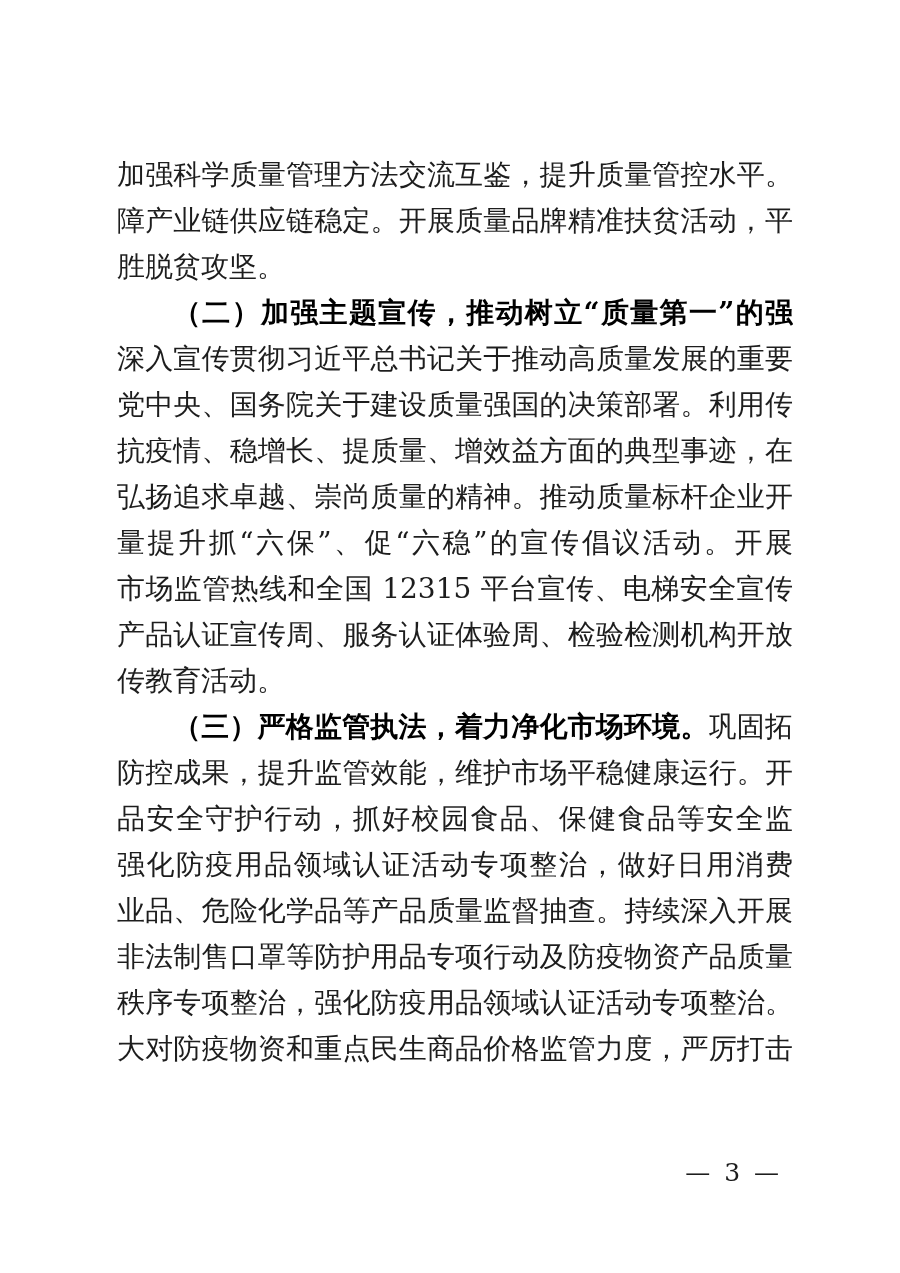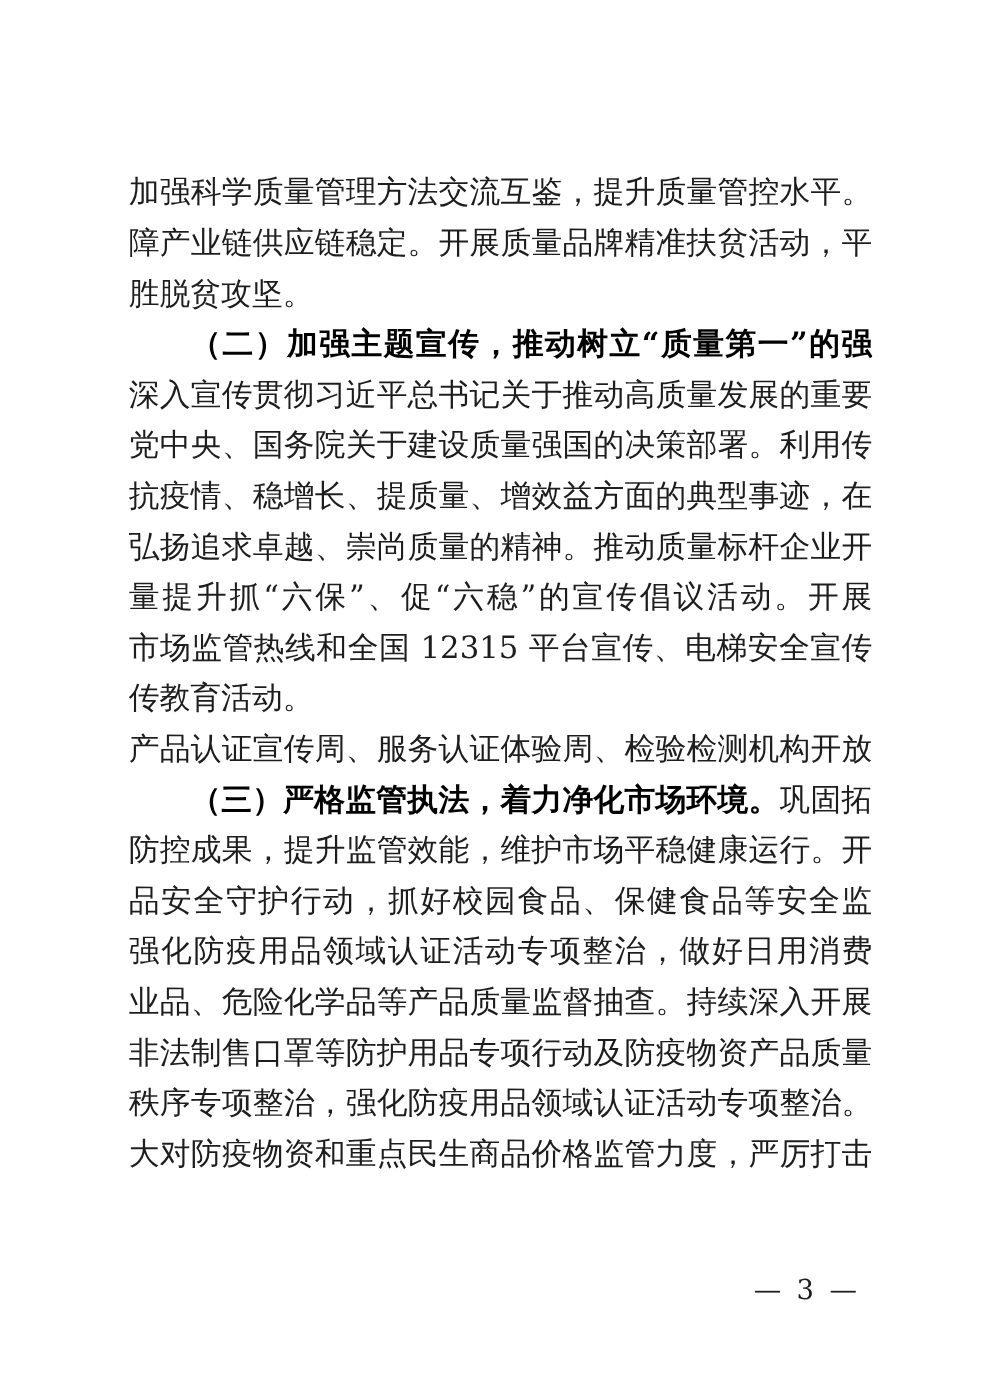--- a/index.html
+++ b/index.html
@@ -60,22 +60,22 @@
       <div class="line"><span>加强科学质量管理方法交流互鉴，提升质量管控水平。鼓励行业</span></div>
       <div class="line"><span>障产业链供应链稳定。开展质量品牌精准扶贫活动，平台宣传</span></div>
       <div class="line last"><span>胜脱贫攻坚。</span></div>
       <div class="line indent"><b>（二）加强主题宣传，推动树立“质量第一”的强烈意识。</b></div>
       <div class="line"><span>深入宣传贯彻习近平总书记关于推动高质量发展的重要论述，</span></div>
       <div class="line"><span>党中央、国务院关于建设质量强国的决策部署。利用传统媒体</span></div>
       <div class="line"><span>抗疫情、稳增长、提质量、增效益方面的典型事迹，在全社会</span></div>
       <div class="line"><span>弘扬追求卓越、崇尚质量的精神。推动质量标杆企业开展以质</span></div>
       <div class="line"><span>量提升抓“六保”、促“六稳”的宣传倡议活动。开展 12315</span></div>
       <div class="line"><span>市场监管热线和全国 12315 平台宣传、电梯安全宣传周、有机</span></div>
+      <div class="line"><span>产品认证宣传周、服务认证体验周、检验检测机构开放日等宣</span></div>
       <div class="line last"><span>传教育活动。</span></div>
-      <div class="line"><span>产品认证宣传周、服务认证体验周、检验检测机构开放日等宣</span></div>
       <div class="line indent"><b>（三）严格监管执法，着力净化市场环境。</b><span>巩固拓展疫情</span></div>
       <div class="line"><span>防控成果，提升监管效能，维护市场平稳健康运行。开展校园食</span></div>
       <div class="line"><span>品安全守护行动，抓好校园食品、保健食品等安全监管。加强特</span></div>
       <div class="line"><span>强化防疫用品领域认证活动专项整治，做好日用消费品、重点工</span></div>
       <div class="line"><span>业品、危险化学品等产品质量监督抽查。持续深入开展打击整治</span></div>
       <div class="line"><span>非法制售口罩等防护用品专项行动及防疫物资产品质量和市场</span></div>
       <div class="line"><span>秩序专项整治，强化防疫用品领域认证活动专项整治。进一步加</span></div>
       <div class="line"><span>大对防疫物资和重点民生商品价格监管力度，严厉打击哄抬价</span></div>
     </div>
   <div class="page-number">— 3 —</div>

